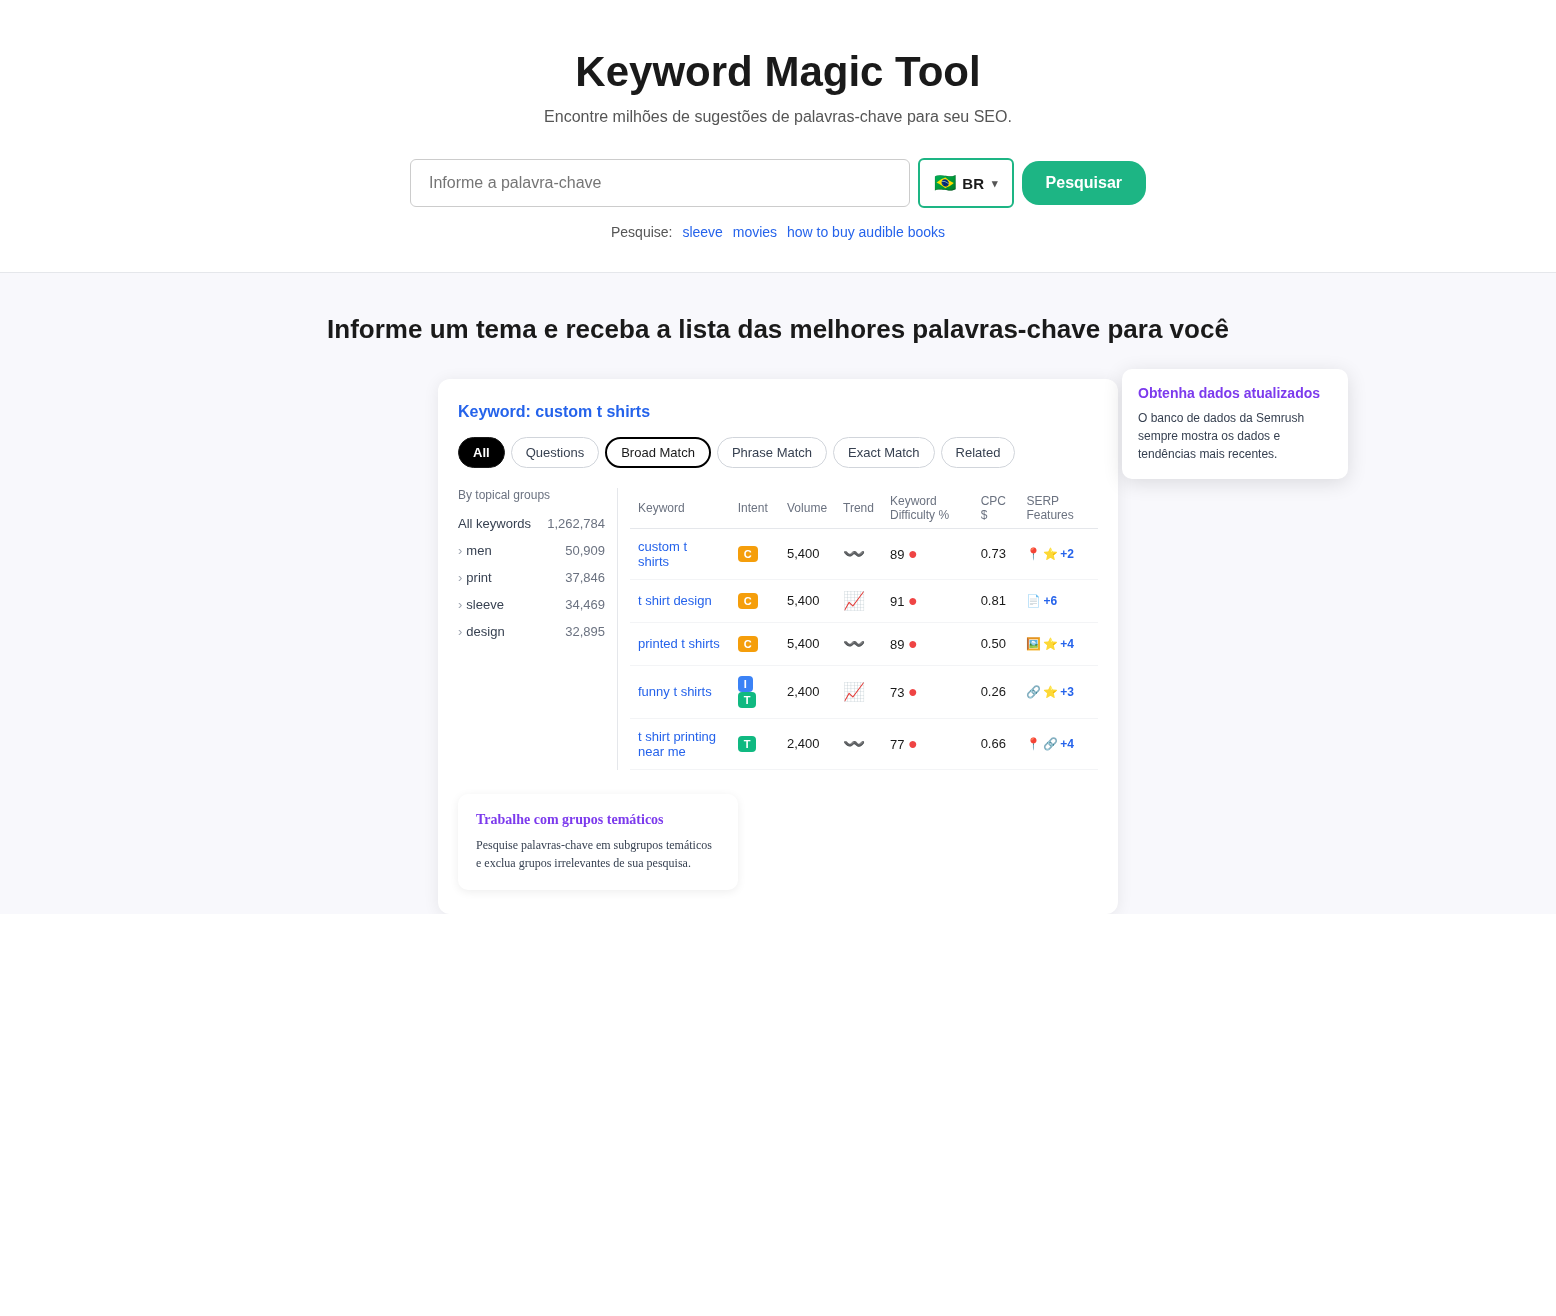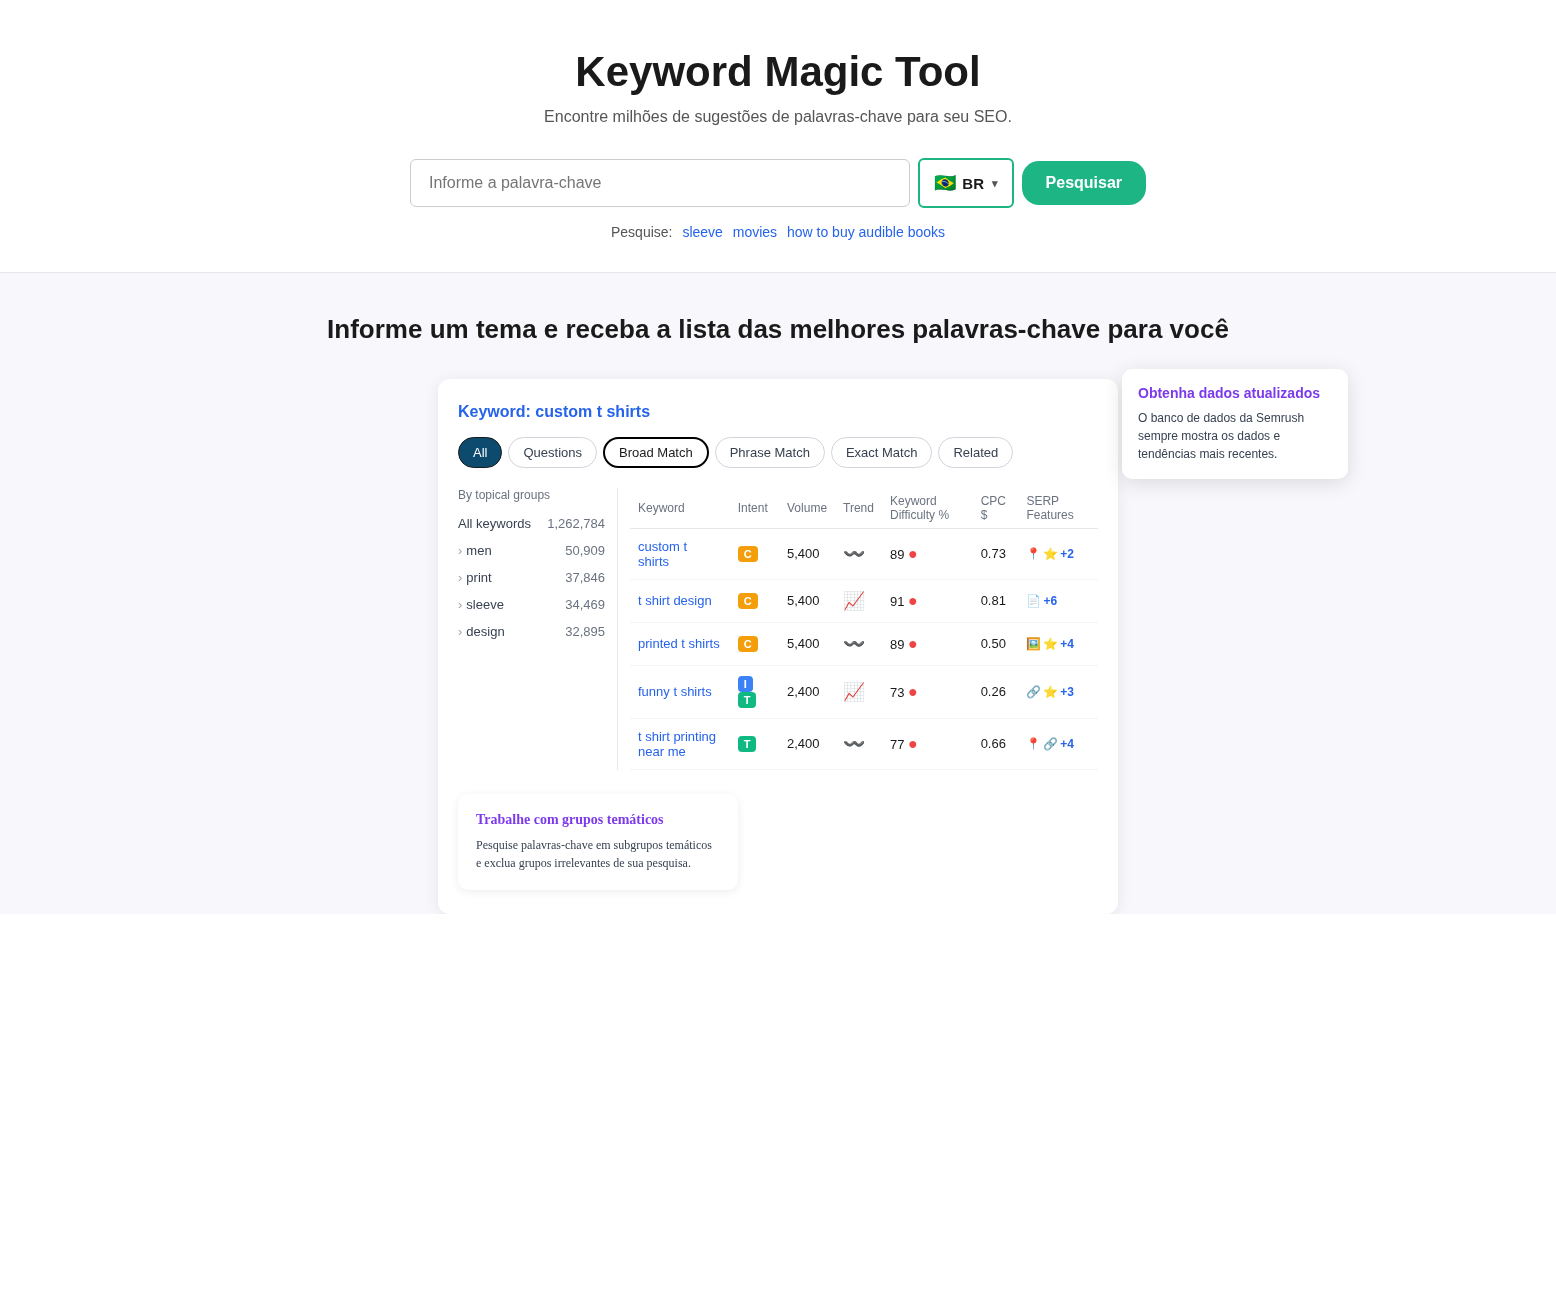--- a/index.html
+++ b/index.html
@@ -135,23 +135,24 @@
       padding: 6px 14px;
       border-radius: 20px;
       font-size: 13px;
       font-weight: 500;
       cursor: pointer;
       border: 1.5px solid #d1d5db;
       background: #fff;
       color: #374151;
     }
     .tab.active-all {
-      background: #0c4a6e;
+      background: #000000;
       color: #fff;
       border-color: #1a1a1a;
+      font-weight: bold;
     }
     .tab.active-broad {
       background: #fff;
       color: #1a1a1a;
       border: 2px solid #000000;
     }
 
     
     .kw-table {
       width: 100%;

